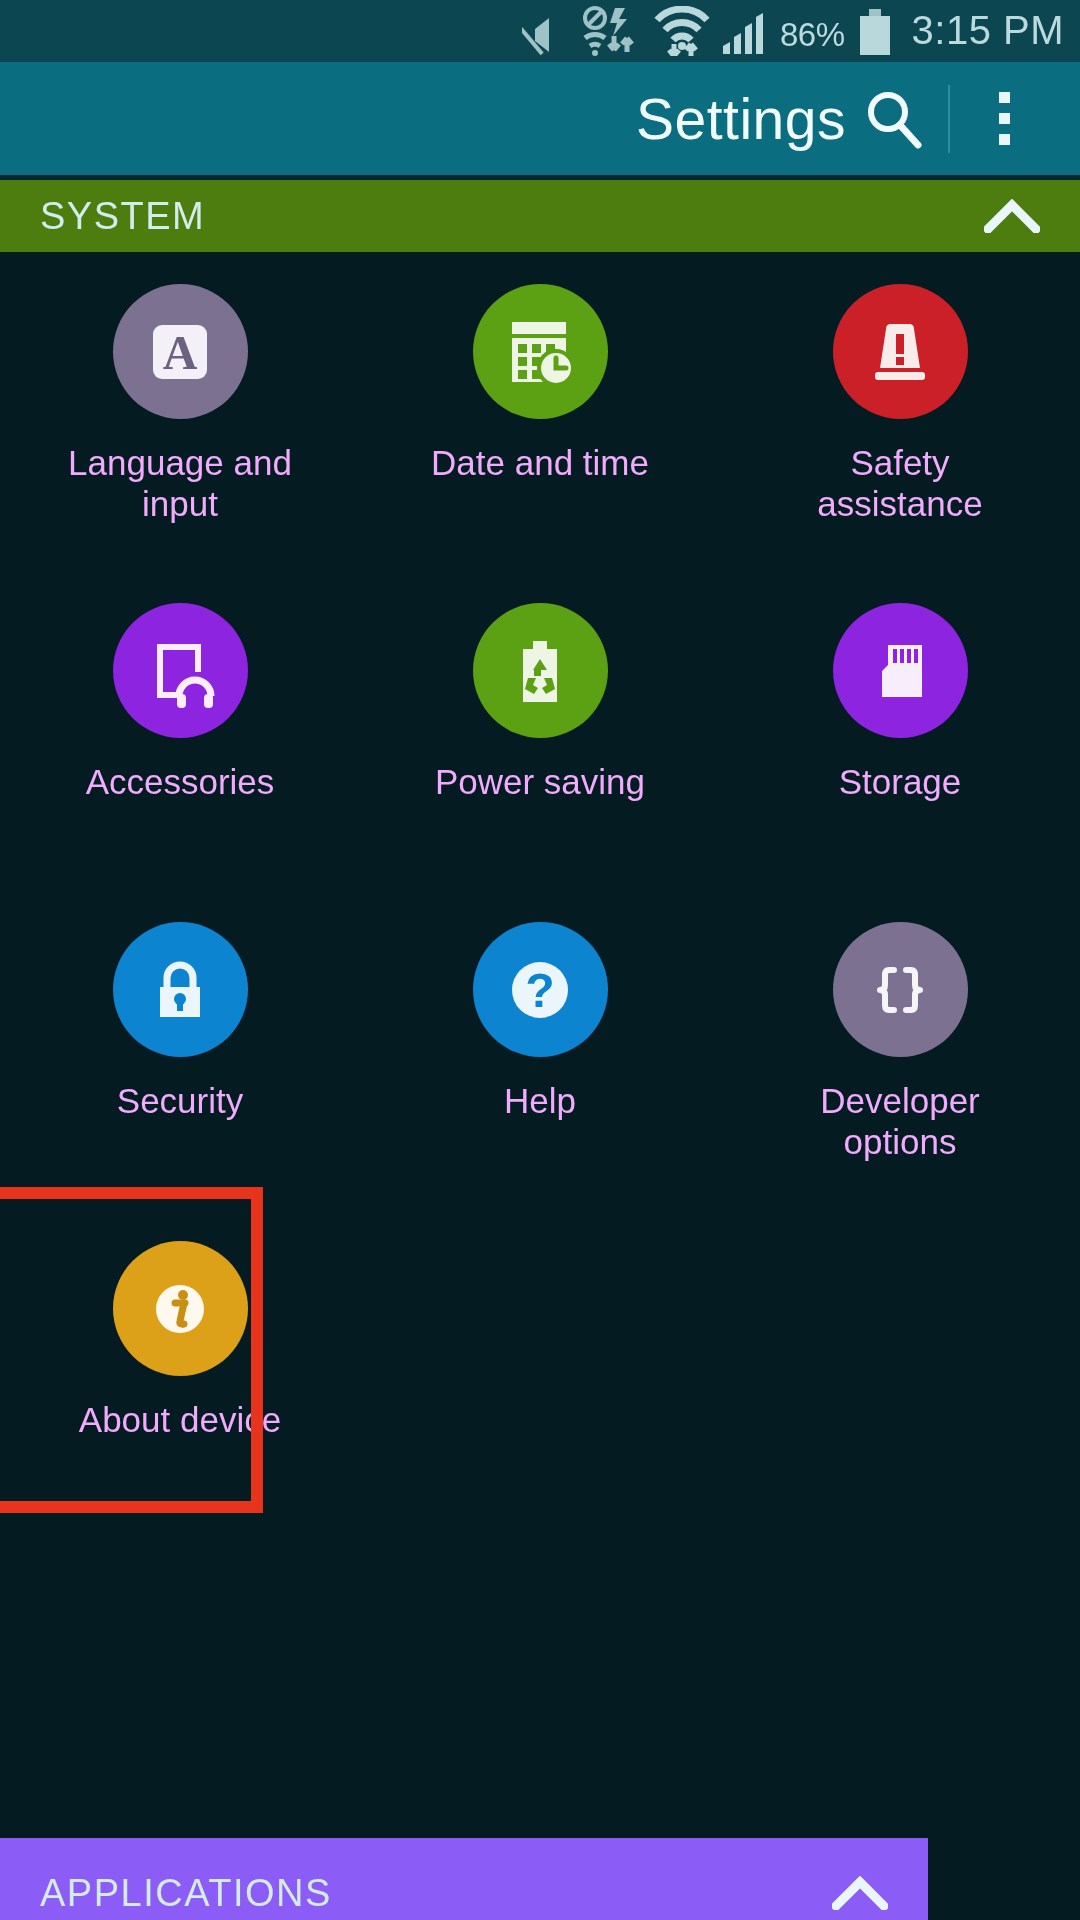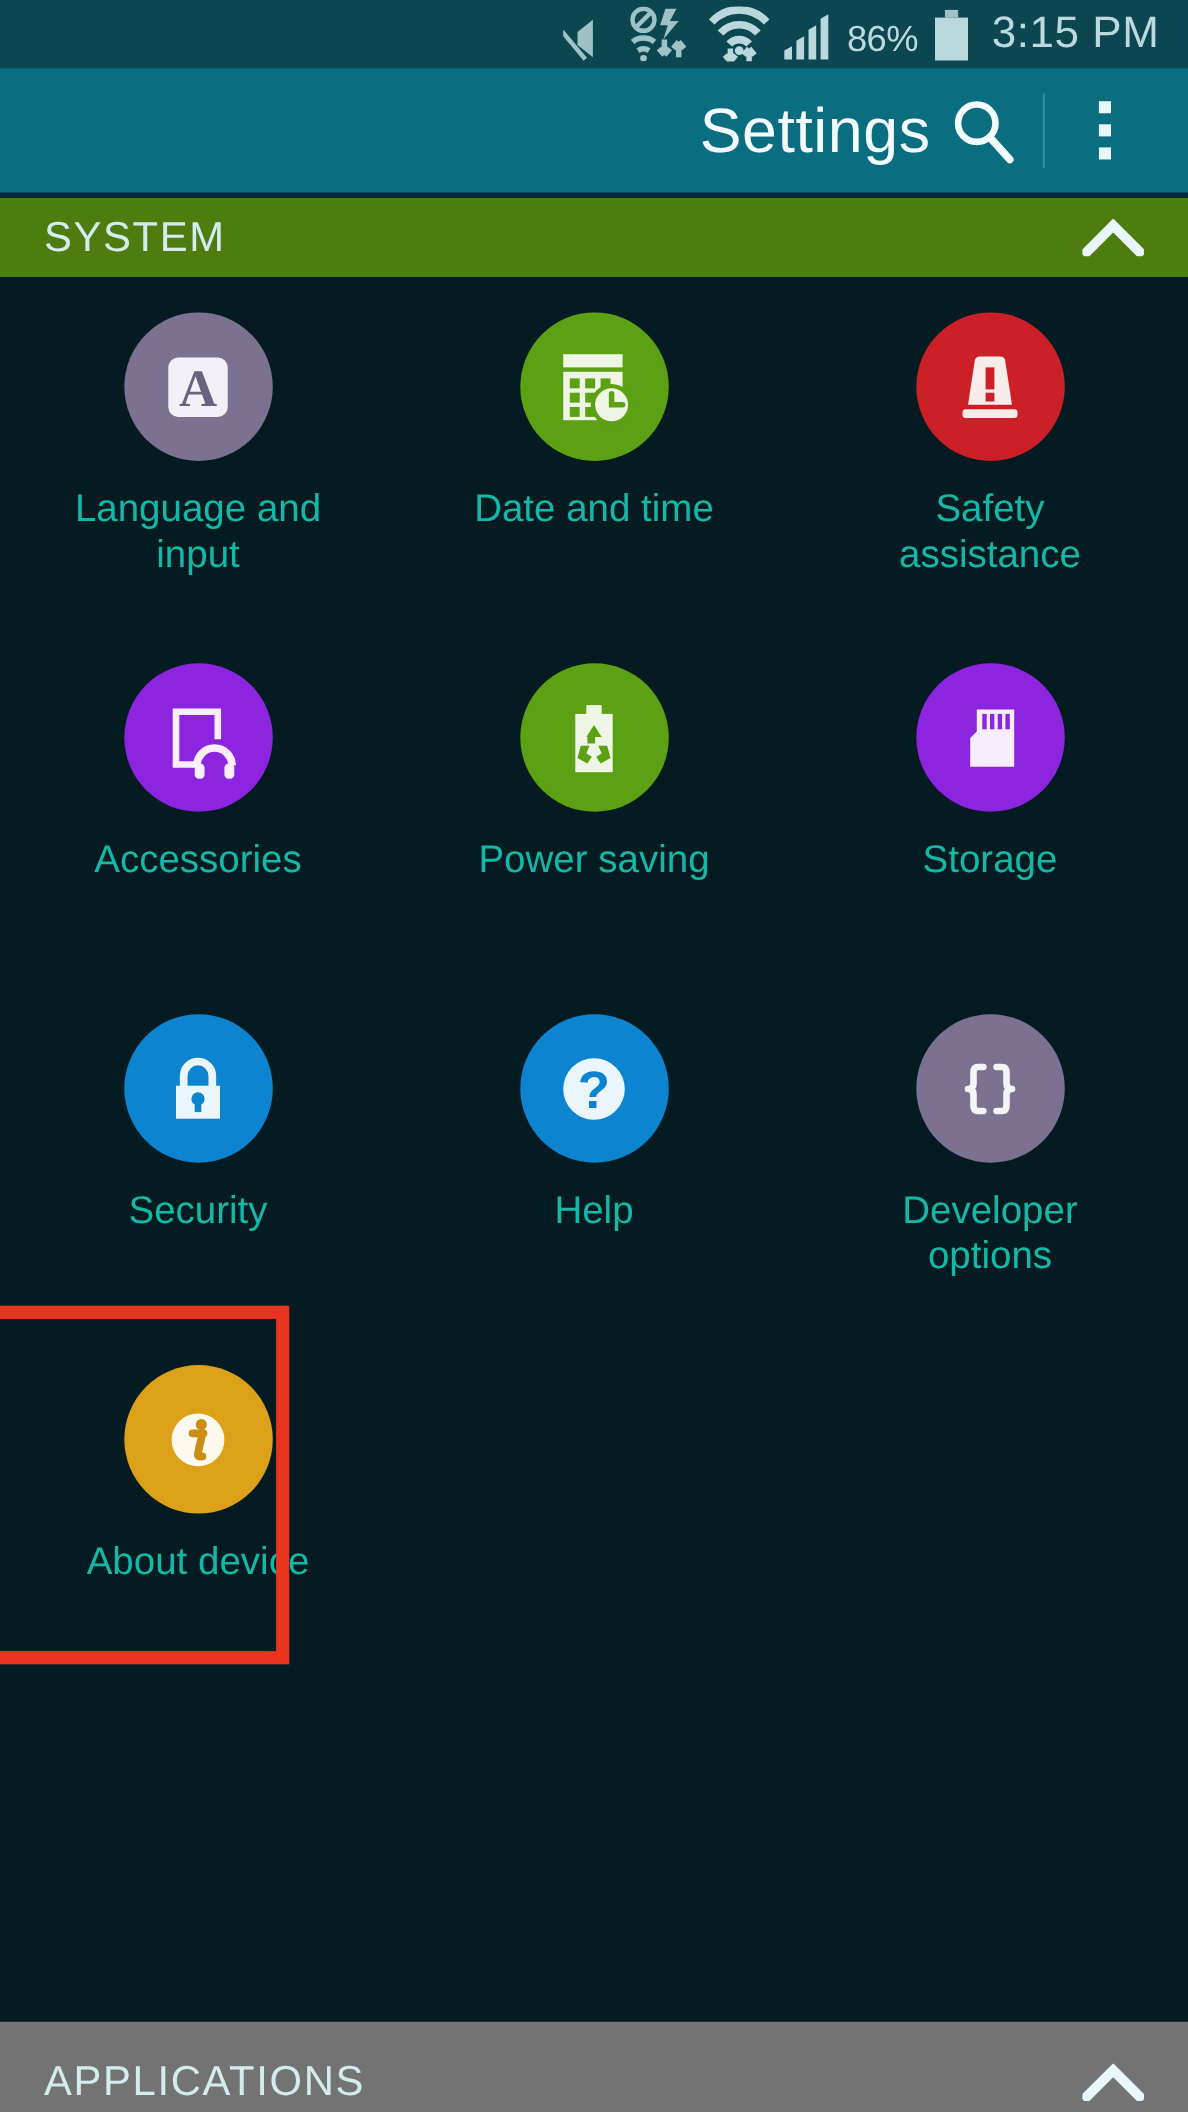--- a/index.html
+++ b/index.html
@@ -8,21 +8,21 @@
     background:#041b22;
     font-family:"Liberation Sans", sans-serif;
     overflow:hidden;
   }
 
   
   .status-bar{
     height:62px; width:1080px;
     background:#0b4651;
     display:flex; align-items:center; justify-content:flex-end;
-    padding-right:26px; gap:10px;
+    padding-right:16px; gap:10px;
   }
   .status-icons{ display:flex; align-items:flex-end; gap:11px; height:50px; }
   .si{ display:block; }
   .battery-pct{
     color:#bcd9dd; font-size:33px; letter-spacing:-0.5px;
     font-family:"Liberation Sans", sans-serif; font-weight:400;
     margin:0 2px 2px 2px;
   }
   .clock{
     color:#bcd9dd; font-size:40px; letter-spacing:0.5px;
@@ -83,29 +83,29 @@
     content:""; position:absolute;
     left:-33px; top:-22px; width:272px; height:302px;
     border:12px solid #e8341c; pointer-events:none;
   }
   .circle{
     width:135px; height:135px; border-radius:50%;
     display:flex; align-items:center; justify-content:center;
     flex:0 0 auto;
   }
   .cell-label{
-    margin-top:24px; color:#14b8a6; font-size:35px; line-height:1.17;
+    margin-top:24px; color:#f0abfc; font-size:35px; line-height:1.17;
     text-align:center; max-width:250px; font-weight:400;
   }
 
   
   .footer-section{
     position:absolute; left:0; bottom:0;
-    width:1080px; height:82px;
-    background:#737373;
+    width:928px; height:82px;
+    background:#8b5cf6;
     display:flex; align-items:center; justify-content:space-between;
     padding:0 40px;
     overflow:hidden;
   }
   .footer-section .section-title{ transform:translateY(14px); }
   .footer-section .chev{ transform:translateY(14px); }
 </style>
 </head>
 <body>
 

